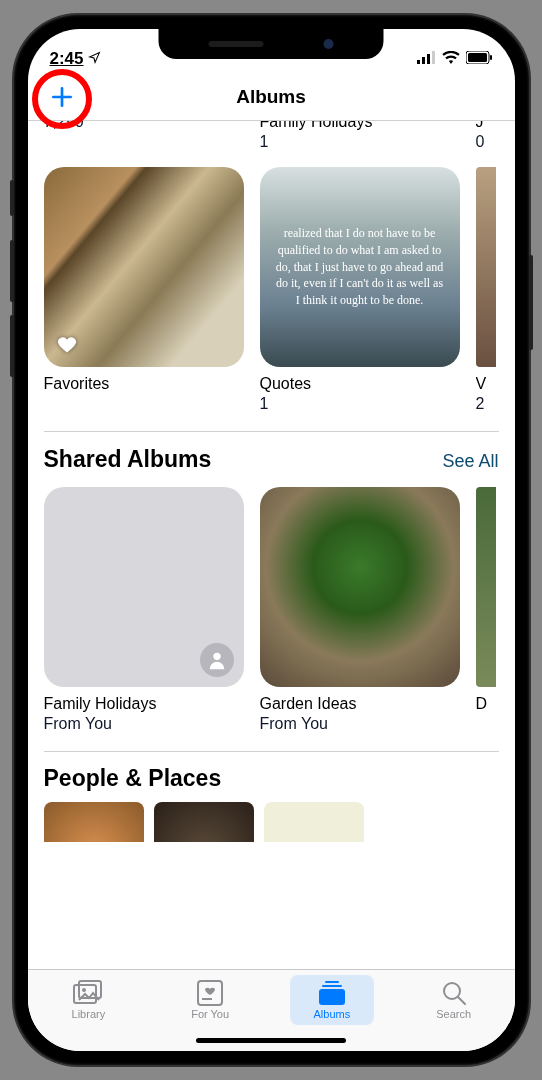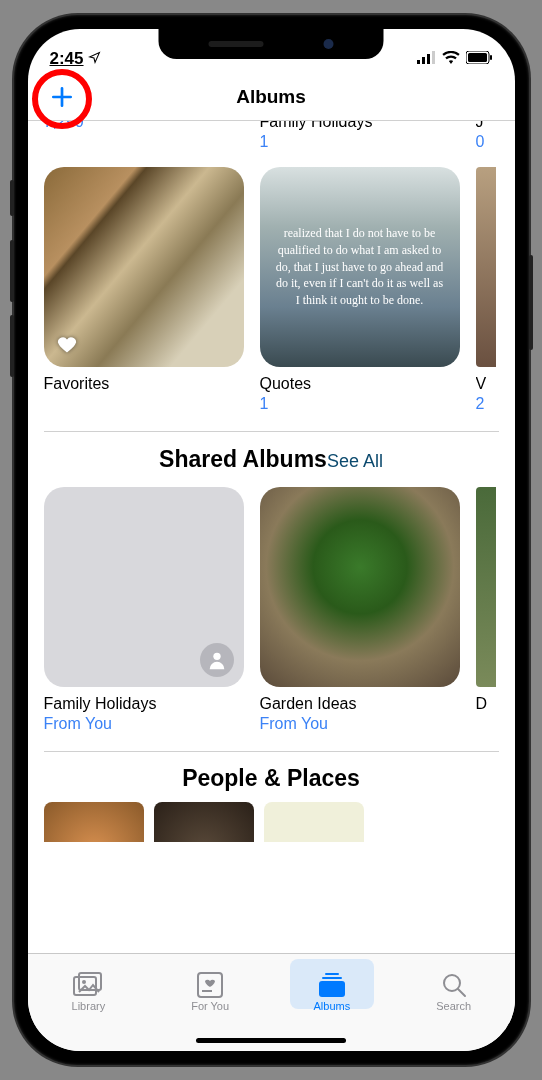--- a/index.html
+++ b/index.html
@@ -90,23 +90,23 @@
     .album-tile.peek { width: 20px; flex: 0 0 20px; }
     .album-thumb {
       width: 200px; height: 200px;
       border-radius: 20px;
       background: #bbb;
       position: relative;
       overflow: hidden;
       margin-bottom: 8px;
     }
     .album-title { font-size: 16px; color: #000; margin-bottom: 2px; white-space:nowrap; overflow:hidden; }
-    .album-sub { font-size: 16px; color: #3b82f6; }
+    .album-sub { font-size: 16px; color: #0f172a; }
     .section-header {
-      display: flex; justify-content: center; align-items: baseline;
+      display: flex; justify-content: space-between; align-items: baseline;
       padding: 14px 16px 14px;
     }
     .section-title { font-size: 23px; font-weight: 700; }
     .see-all { font-size: 18px; color: #0c4a6e; }
     .divider { height: 0.5px; background: #d0d0d0; margin: 18px 16px 0; }
     .thumb-recents {
       background: linear-gradient(130deg,#8a6a3a 0%,#b89060 25%,#5a4628 28%,#cbb890 45%,#8a7a55 60%,#d8d0b8 80%);
     }
     .thumb-quotes {
       background: linear-gradient(180deg,#d8e0e0 0%, #a0b0b0 30%, #6a8090 70%, #3a4a50 100%);
@@ -134,21 +134,21 @@
       background: rgba(120,120,128,0.35);
       display:flex;align-items:center;justify-content:center;
       color:#fff;
     }
     .people-row { display:flex; gap:10px; padding:0 16px; height:40px; overflow:hidden; }
     .people-tile { width:100px; height:100px; border-radius:8px; flex:0 0 100px; }
     .people-a { background: radial-gradient(circle,#d89050,#8a5a2a); }
     .people-b { background: radial-gradient(circle,#5a4a3a,#2a2018); }
     .people-c { background: #f0f0da; }
     .tab-bar {
-      height: 98px;
+      height: 82px;
       border-top: 0.5px solid #c8c8c8;
       background: #f9f9f9;
       display:flex;
       padding-bottom: 22px;
       position:relative;
     }
     .tab-item {
       flex:1; display:flex; flex-direction:column; align-items:center; justify-content:center; gap:2px;
       color:#8e8e93; font-size:11px;
     }

